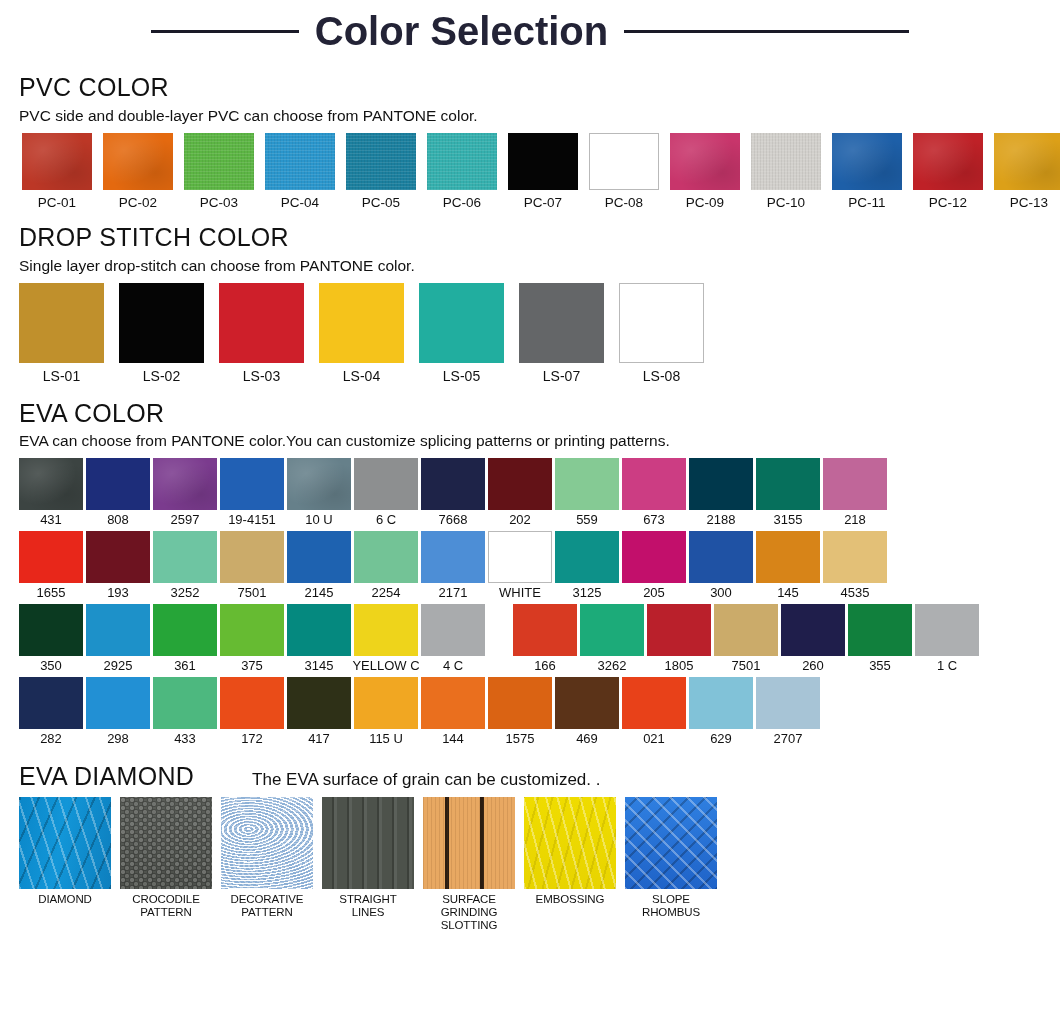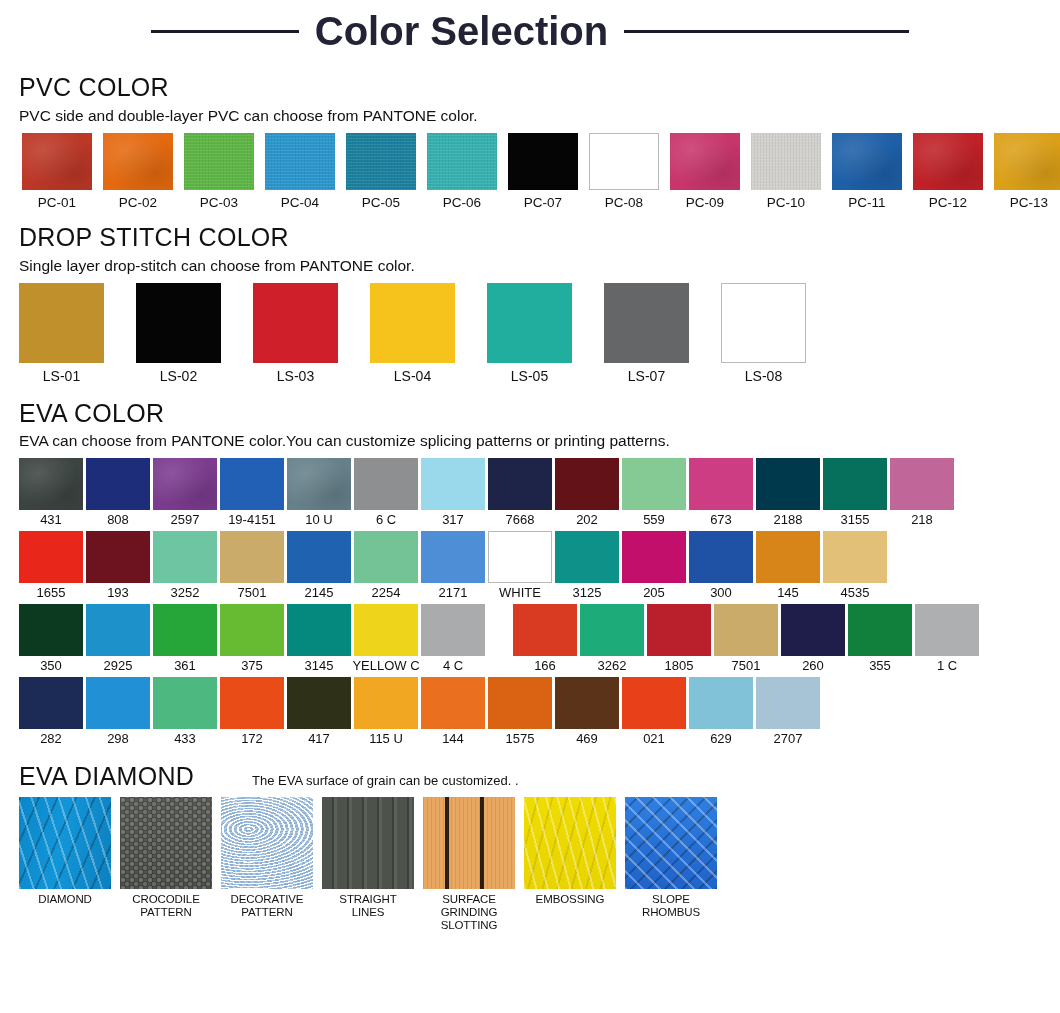--- a/index.html
+++ b/index.html
@@ -58,21 +58,21 @@
     margin: 0 0 9px 5px;
     line-height: 1.1;
   }
   .heading-row {
     display: flex;
     align-items: baseline;
     gap: 58px;
     margin: 0 0 6px 5px;
   }
   .heading-row .section-title { margin: 0; }
-  .heading-row .section-sub { margin: 0; font-size: 13px; }
+  .heading-row .section-sub { margin: 0; font-size: 17px; }
 
   
   .swatch-row {
     display: flex;
     align-items: flex-start;
     gap: 5px;
     margin-left: 5px;
   }
   .swatch-cell {
     display: flex;
@@ -96,21 +96,21 @@
   }
 
   
   .pvc-row .swatch { width: 70px; height: 57px; }
   .pvc-row .swatch-cell { width: 76px; }
   .pvc-row .swatch-label { font-size: 13.5px; }
 
   
   .ls-row .swatch { width: 85px; height: 80px; }
   .ls-row .swatch-cell { width: 85px; }
-  .ls-row { gap: 32px; }
+  .ls-row { gap: 15px; }
   .ls-row .swatch-label { font-size: 14px; }
 
   
   .eva-row { gap: 3px; margin-bottom: 3px; }
   .eva-row .swatch { width: 64px; height: 52px; }
   .eva-row .swatch-cell { width: 64px; }
   .eva-row .swatch-label { font-size: 13px; margin-top: 3px; }
   .eva-row .gap-cell { width: 22px; flex: 0 0 auto; }
 
   
@@ -348,24 +348,20 @@
         </div>
         <div class="swatch-cell">
           <div class="swatch mottle" style="background: rgb(102, 128, 138);"></div>
           <div class="swatch-label">10 U</div>
         </div>
         <div class="swatch-cell">
           <div class="swatch" style="background: rgb(141, 143, 144);"></div>
           <div class="swatch-label">6 C</div>
         </div>
         <div class="swatch-cell">
-          <div class="swatch" style="background: rgb(154, 217, 236);"></div>
-          <div class="swatch-label">317</div>
-        </div>
-        <div class="swatch-cell">
           <div class="swatch" style="background: rgb(30, 35, 72);"></div>
           <div class="swatch-label">7668</div>
         </div>
         <div class="swatch-cell">
           <div class="swatch" style="background: rgb(99, 18, 23);"></div>
           <div class="swatch-label">202</div>
         </div>
         <div class="swatch-cell">
           <div class="swatch" style="background: rgb(133, 202, 148);"></div>
           <div class="swatch-label">559</div>

